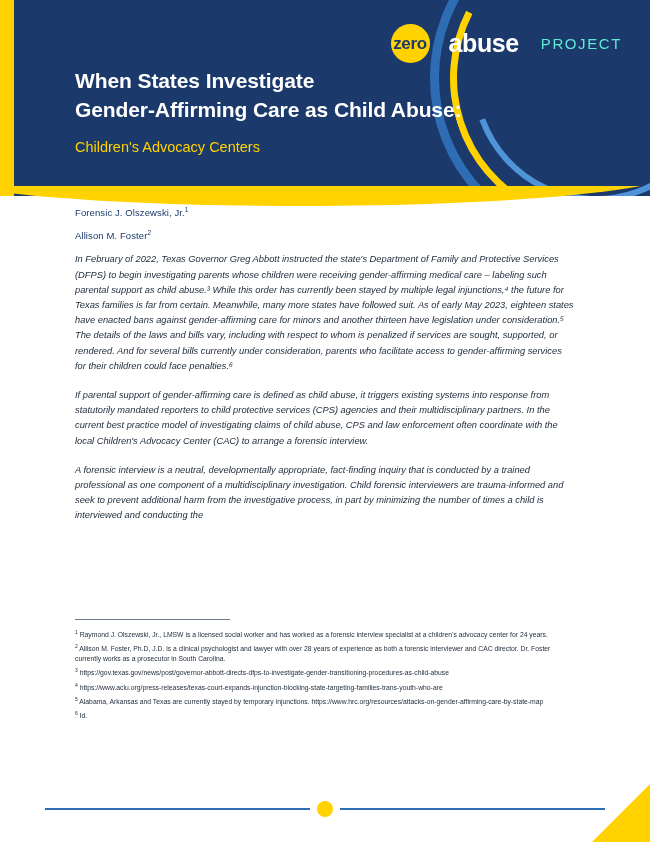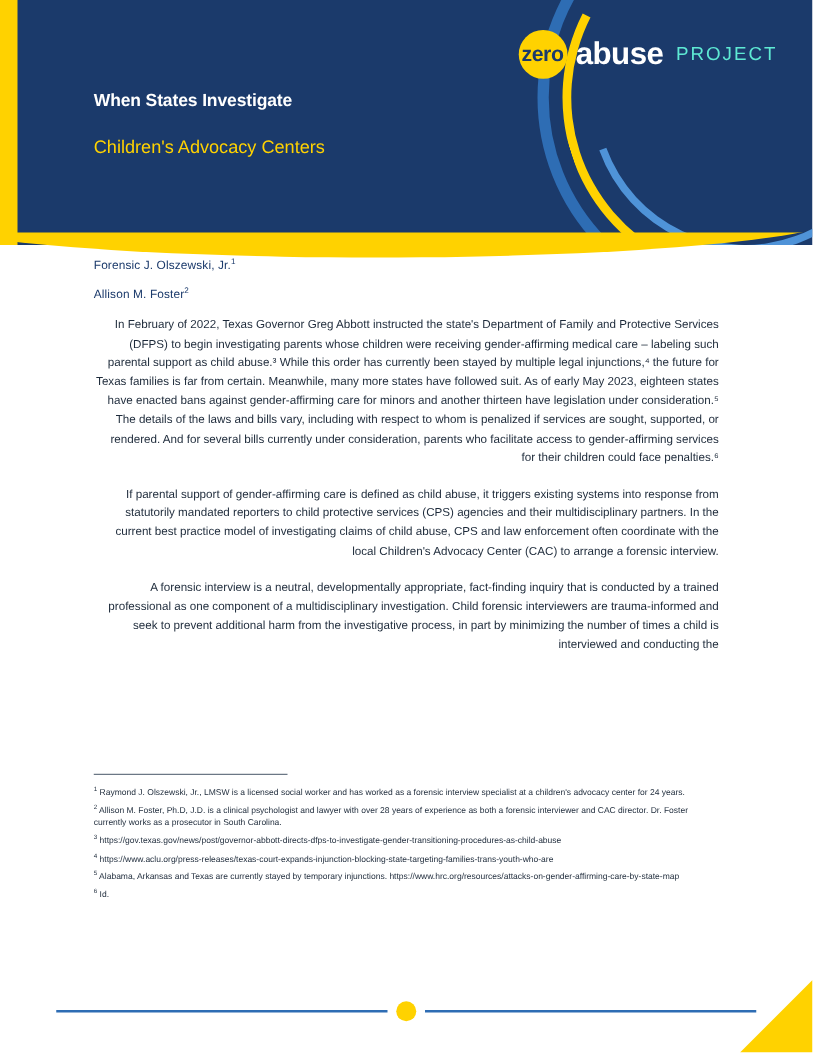--- a/index.html
+++ b/index.html
@@ -71,21 +71,21 @@
     border-left-color: transparent;
     box-sizing: border-box;
     transform: rotate(25deg);
   }
   .logo {
     position: absolute;
     right: 28px;
     top: 24px;
     display: flex;
     align-items: center;
-    gap: 7px;
+    gap: 19px;
     z-index: 4;
   }
   .logo-dot {
     width: 39px; height: 39px;
     border-radius: 50%;
     background: #ffd200;
     display: inline-block;
   }
   .logo-zero {
     position: absolute;
@@ -114,21 +114,21 @@
 
   .title-block {
     position: absolute;
     left: 75px;
     top: 66px;
     width: 440px;
     z-index: 5;
   }
   .title-main {
     color: #ffffff;
-    font-size: 14px;
+    font-size: 21px;
     font-weight: bold;
     line-height: 29px;
     letter-spacing: -0.1px;
   }
   .title-sub {
     color: #ffd200;
     font-size: 14.5px;
     font-weight: normal;
     line-height: 23px;
     margin-top: 7px;
@@ -172,21 +172,22 @@
     font-weight: bold;
     color: #1b5ea8;
     margin-top: 35px;
     margin-bottom: 13px;
   }
   p.body-par {
     font-size: 9.3px;
     line-height: 15.2px;
     color: #1d2a3a;
     margin: 0 0 14px 0;
-    text-align: right;
+    text-align: left;
+    font-style: italic;
   }
 
   
   .footnote-rule {
     position: absolute;
     left: 75px;
     top: 619px;
     width: 155px;
     height: 1px;
     background: #6b7785;
@@ -256,20 +257,21 @@
       <span class="logo-zero-wrap">
         <span class="logo-dot"></span>
         <span class="logo-zero">zero</span>
       </span>
       <span class="logo-abuse">abuse</span>
       <span class="logo-project">PROJECT</span>
     </div>
 
     <div class="title-block">
       <div class="title-main">When States Investigate</div>
+      <div class="title-main">Gender-Affirming Care as Child Abuse:</div>
       <div class="title-sub" style="margin-top:12px">Children's Advocacy Centers</div>
     </div>
   </div>
 
   <div class="swoosh">
     <div class="swoosh-shape"></div>
   </div>
 
   <div class="content">
     <div class="author">

